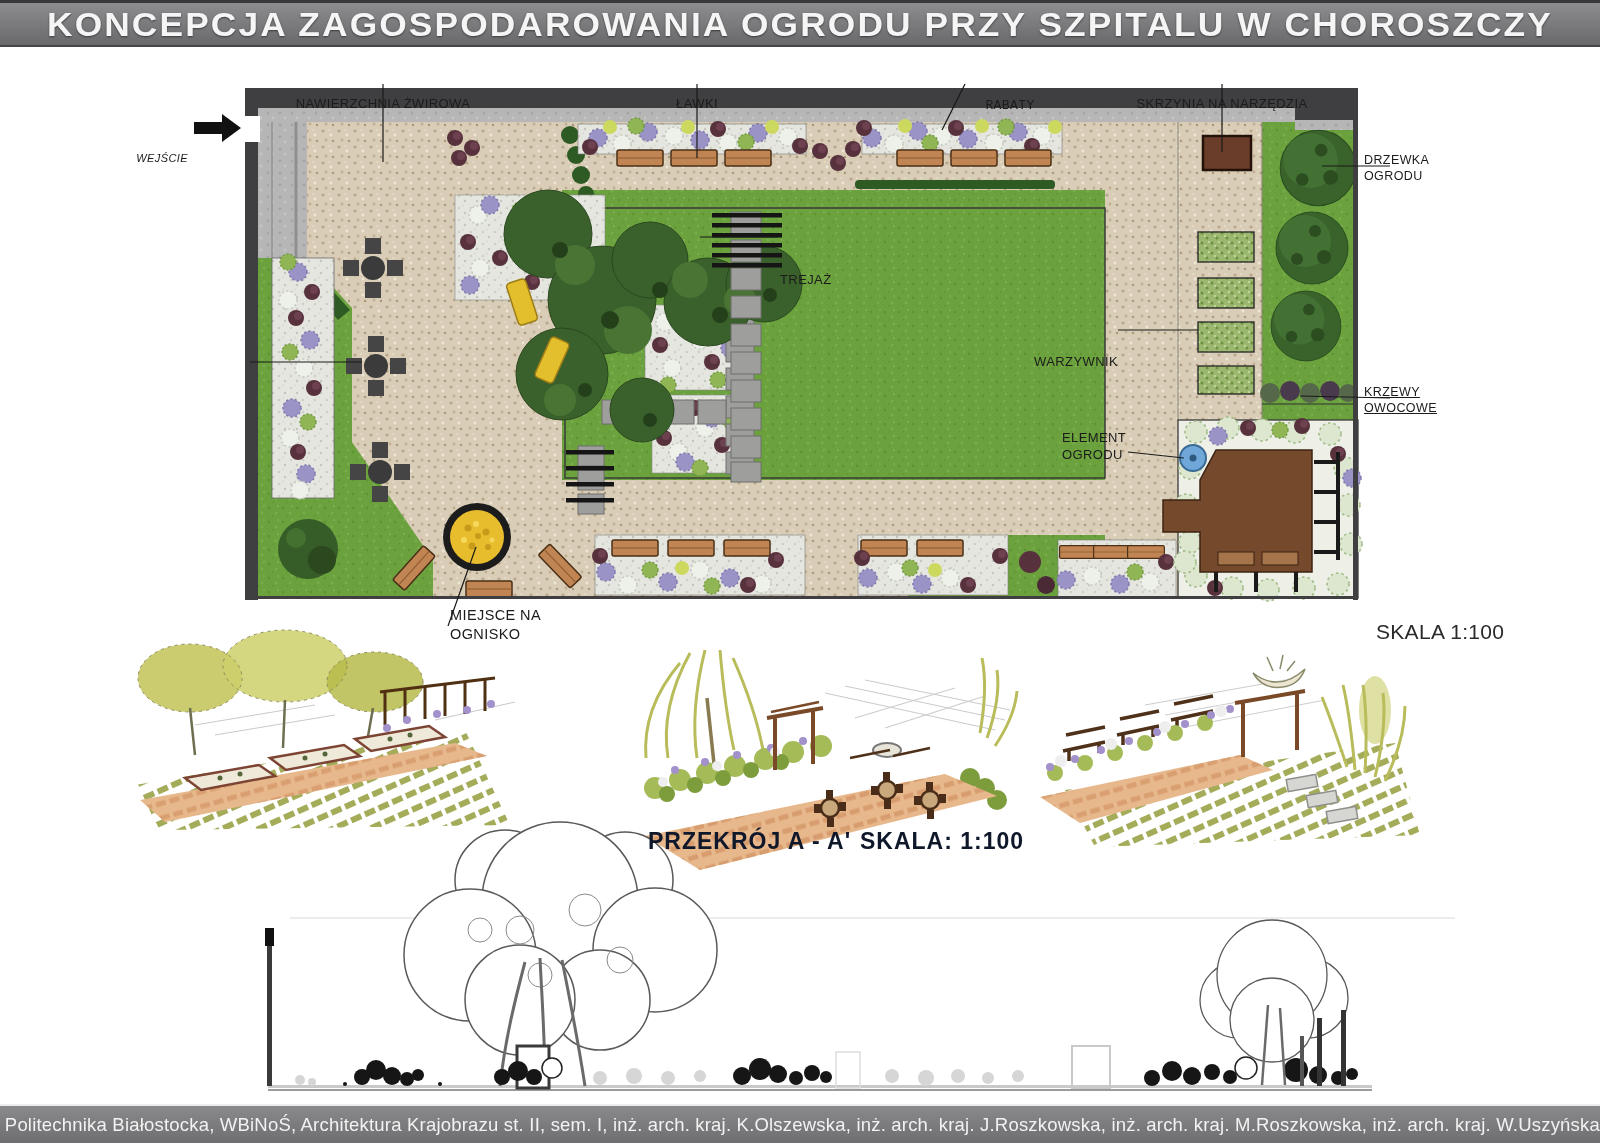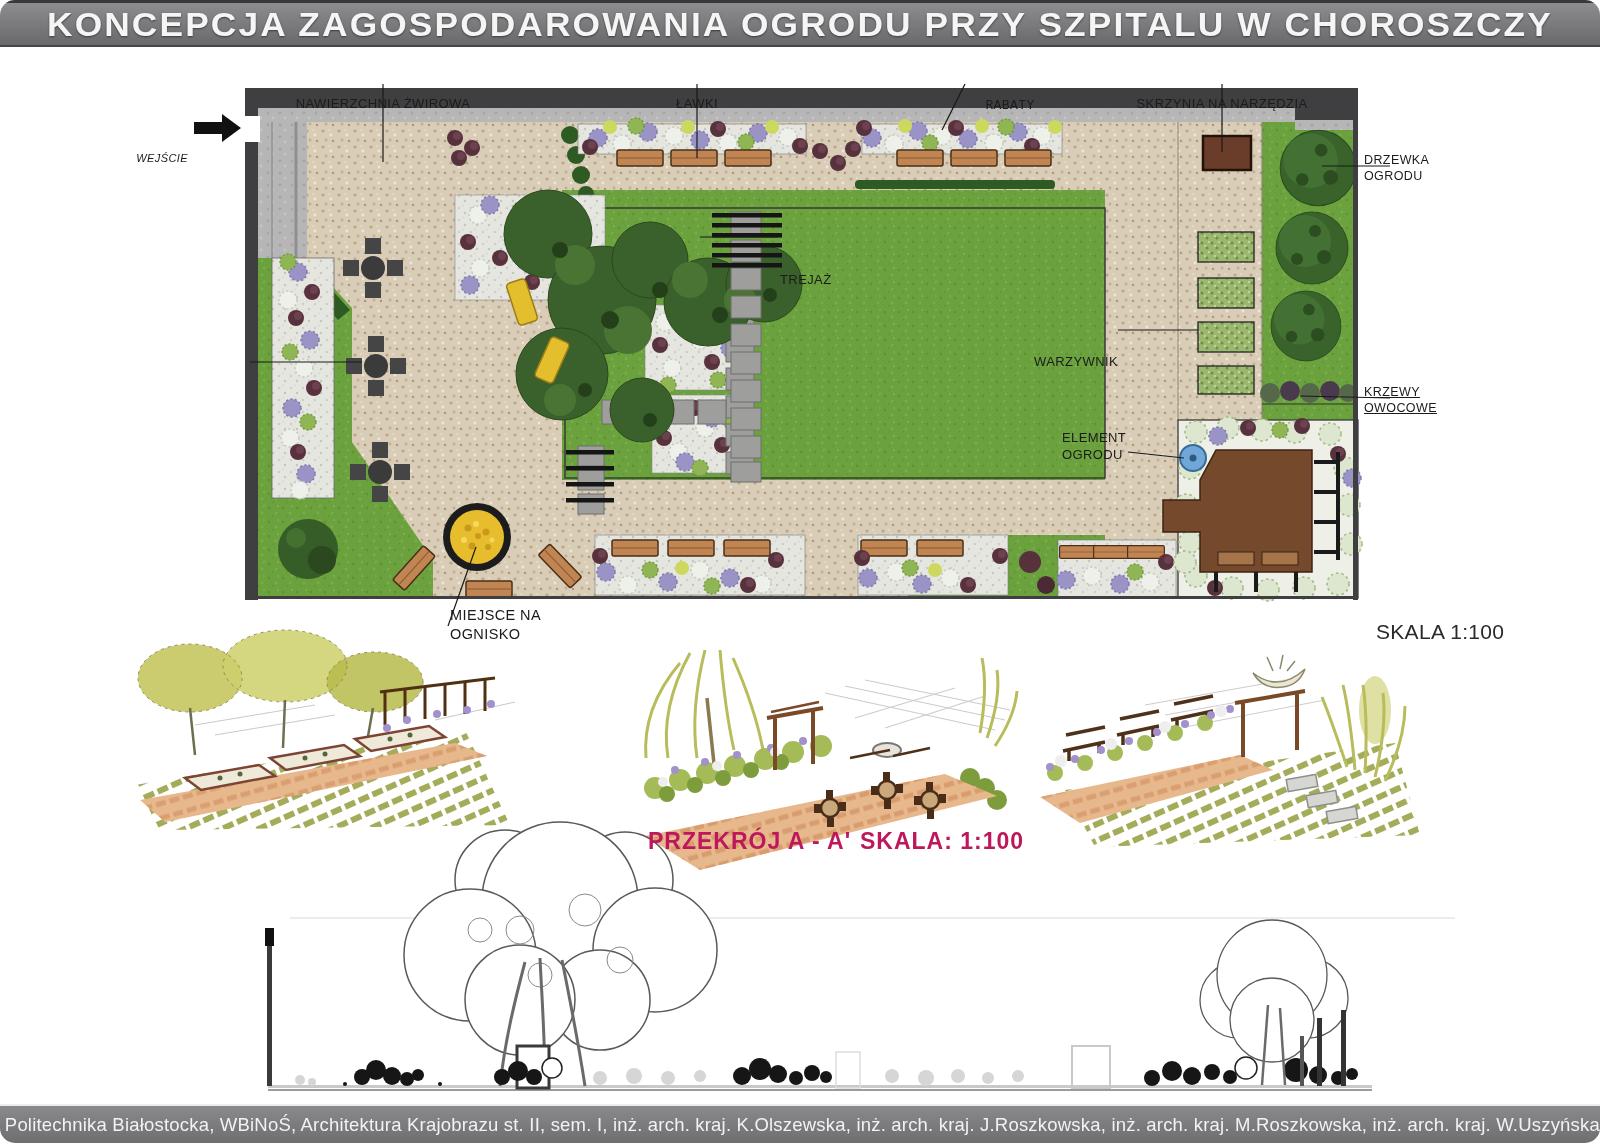--- a/index.html
+++ b/index.html
@@ -1,35 +1,35 @@
 <!DOCTYPE html>
 <html><head>
 <meta charset="utf-8">
 <style>
   html,body{margin:0;padding:0;background:#fff;}
   .board{position:relative;width:1600px;height:1143px;background:#fff;
-         font-family:"Liberation Sans",sans-serif;overflow:hidden;border-radius:15px;}
+         font-family:"Liberation Sans",sans-serif;overflow:hidden;}
   .titlebar{position:absolute;top:0;left:0;right:0;height:42px;
     background:linear-gradient(#8d8d90,#69696c);
     border-top:3px solid #38383a;border-bottom:2px solid #46464a;
     display:flex;align-items:center;justify-content:center;z-index:5;}
   .titlebar .t{color:#f5f5f5;font-size:34px;font-weight:bold;letter-spacing:2px;
     white-space:nowrap;transform:scale(1.04,0.96);text-shadow:0 1px 2px #3a3a3c;}
   .footerbar{position:absolute;bottom:0;left:0;right:0;height:37px;
     background:linear-gradient(#8a8a8d,#6e6e71);
     border-top:2px solid #ececec;display:flex;align-items:center;justify-content:flex-end;z-index:5;}
   .footerbar .t{color:#f2f2f2;font-size:18.5px;white-space:nowrap;letter-spacing:0.2px;}
   svg.scene{position:absolute;left:0;top:0;z-index:1;}
   .lbl{position:absolute;color:#1b1b1b;font-size:13px;letter-spacing:0.4px;
        line-height:1.3;z-index:3;}
   .lbl.nw{white-space:nowrap;margin-top:32px;}
   .lbl.center{text-align:center;}
   .lbl.right{text-align:right;}
   .big{font-size:21px;letter-spacing:0.3px;color:#2a2a2a;}
-  .sect{font-size:23px;font-weight:bold;color:#be185d;letter-spacing:1px;white-space:nowrap;}
+  .sect{font-size:23px;font-weight:bold;color:#0f172a;letter-spacing:1px;white-space:nowrap;}
 </style>
 </head>
 <body>
 
 <div class="board">
 
   <div class="titlebar">
     <span class="t">KONCEPCJA ZAGOSPODAROWANIA OGRODU PRZY SZPITALU W CHOROSZCZY</span>
   </div>
 

